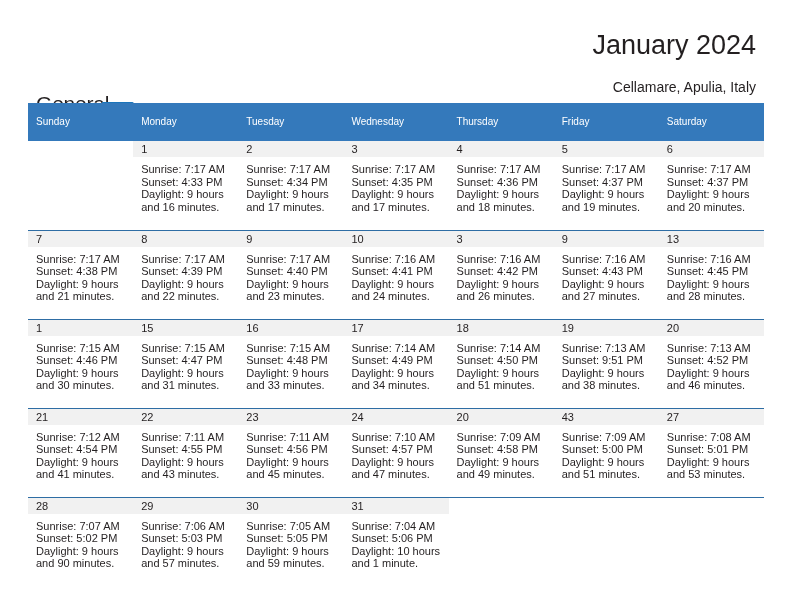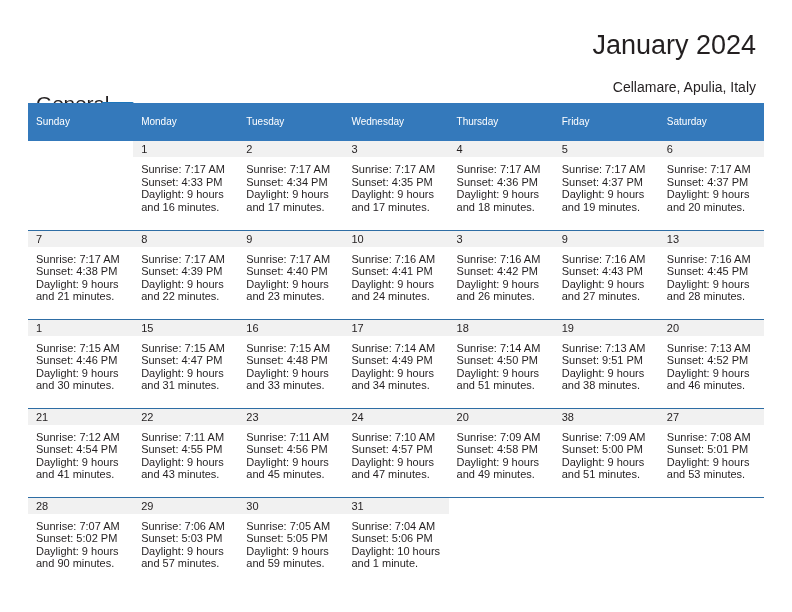--- a/index.html
+++ b/index.html
@@ -389,21 +389,21 @@
           <td>
             <div class="daynum">20</div>
             <div class="info">
               <div>Sunrise: 7:09 AM</div>
               <div>Sunset: 4:58 PM</div>
               <div>Daylight: 9 hours</div>
               <div>and 49 minutes.</div>
             </div>
           </td>
           <td>
-            <div class="daynum">38</div>
+            <div class="daynum">43</div>
             <div class="info">
               <div>Sunrise: 7:09 AM</div>
               <div>Sunset: 5:00 PM</div>
               <div>Daylight: 9 hours</div>
               <div>and 51 minutes.</div>
             </div>
           </td>
           <td>
             <div class="daynum">27</div>
             <div class="info">

